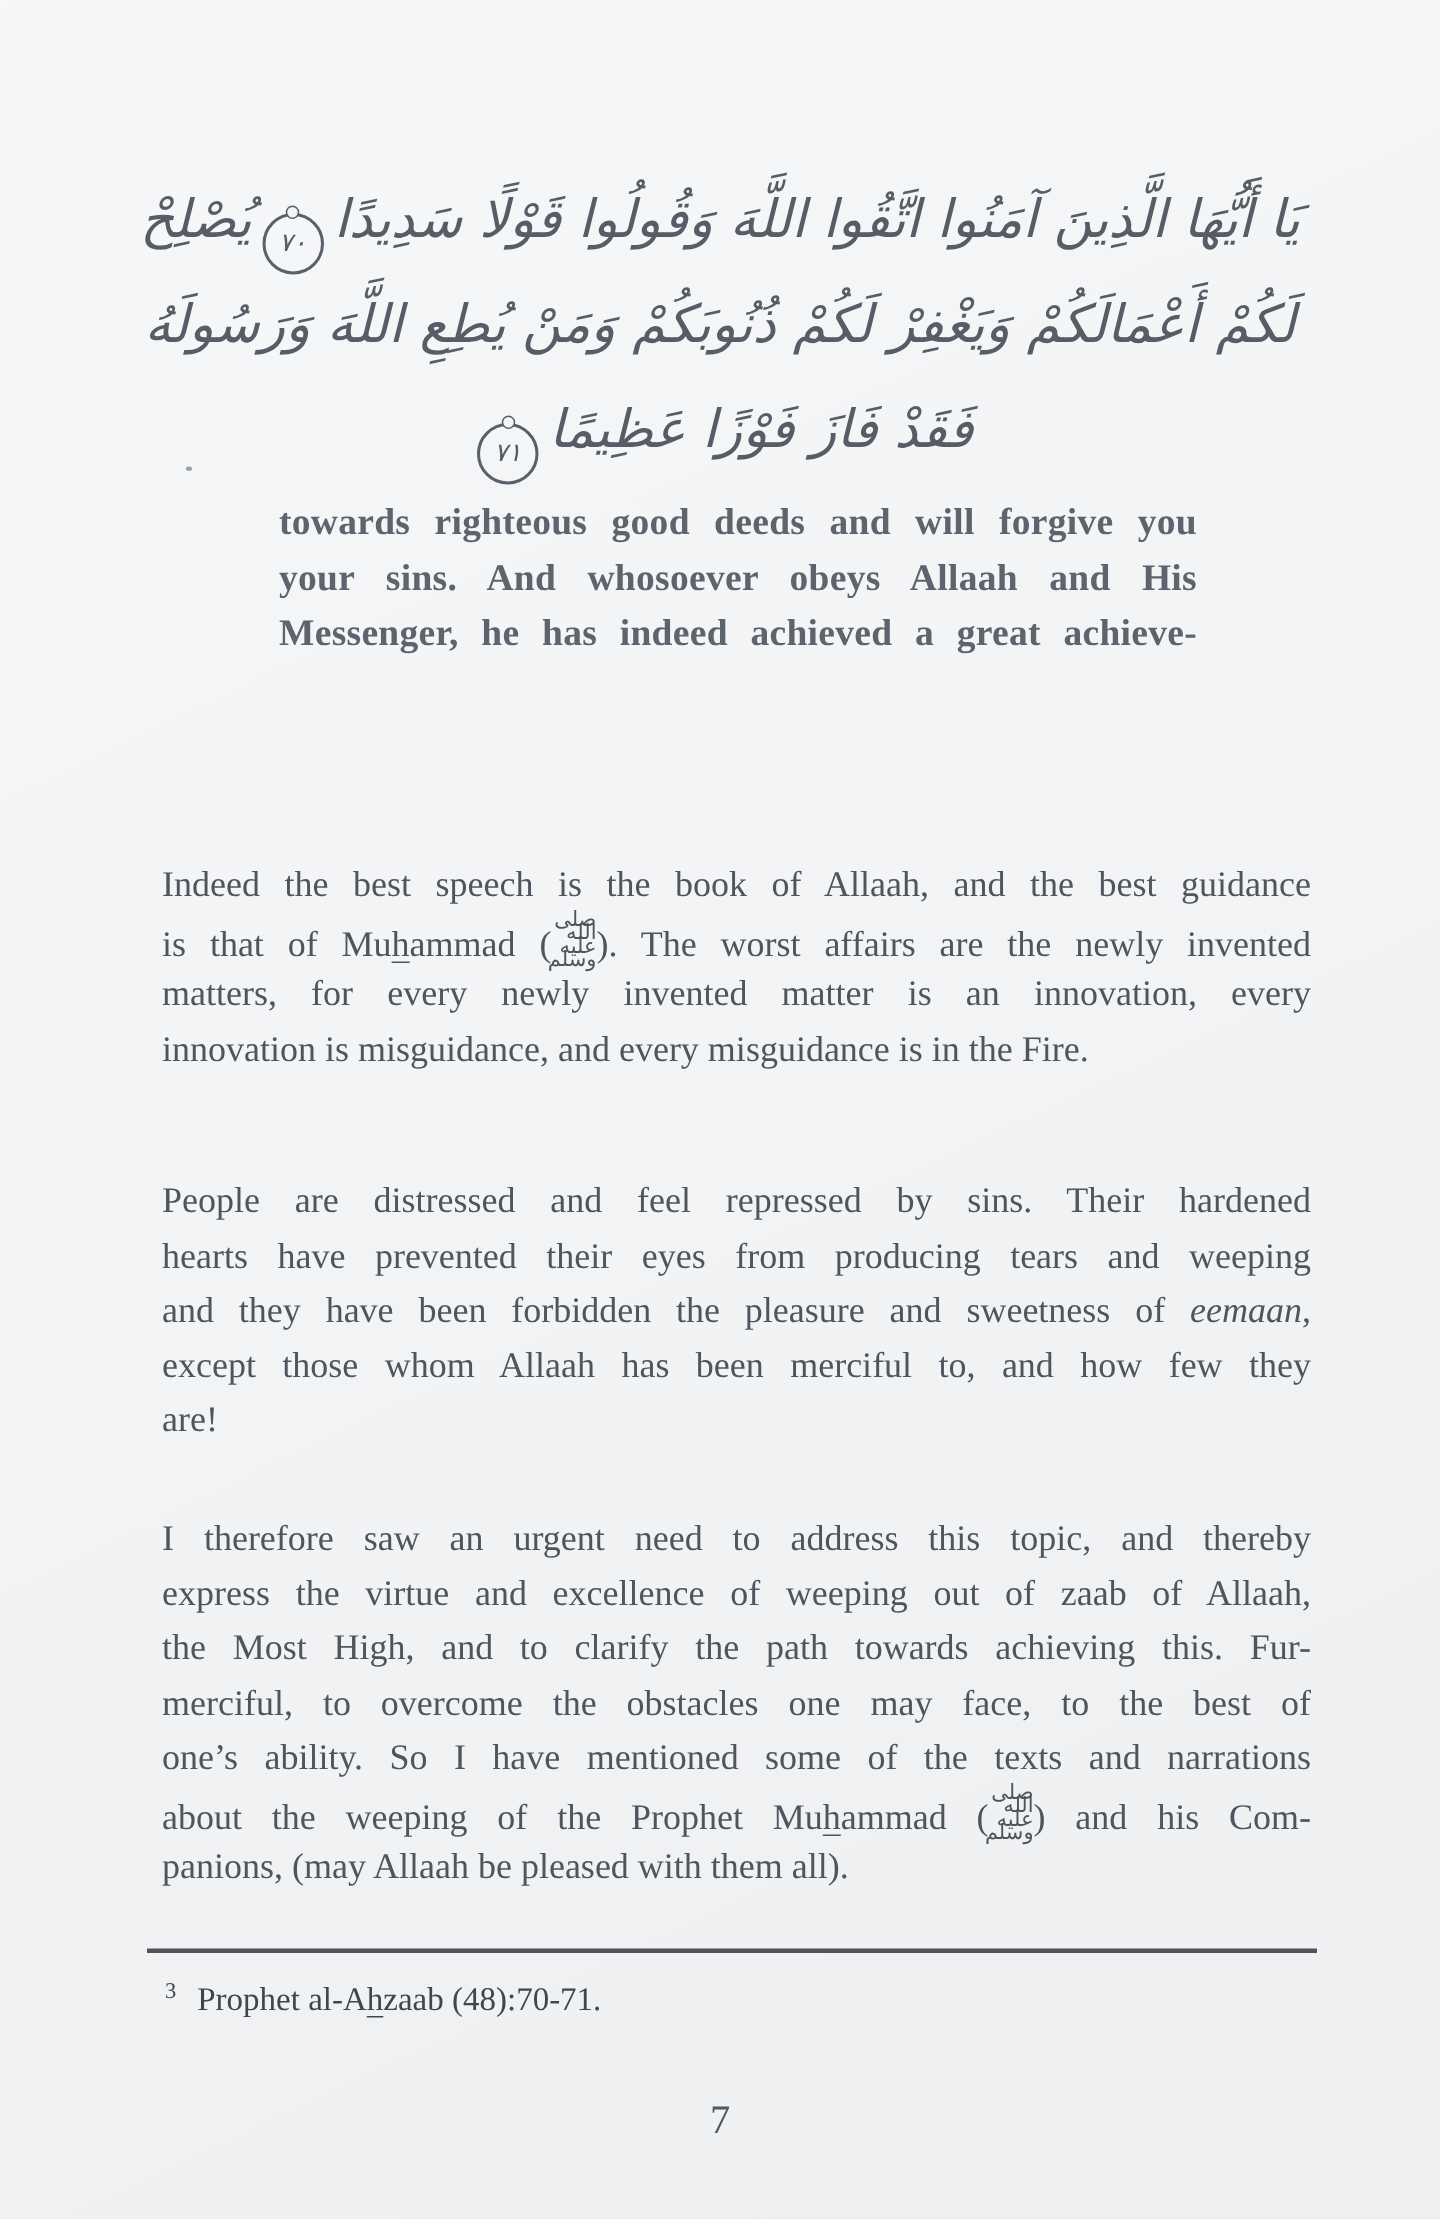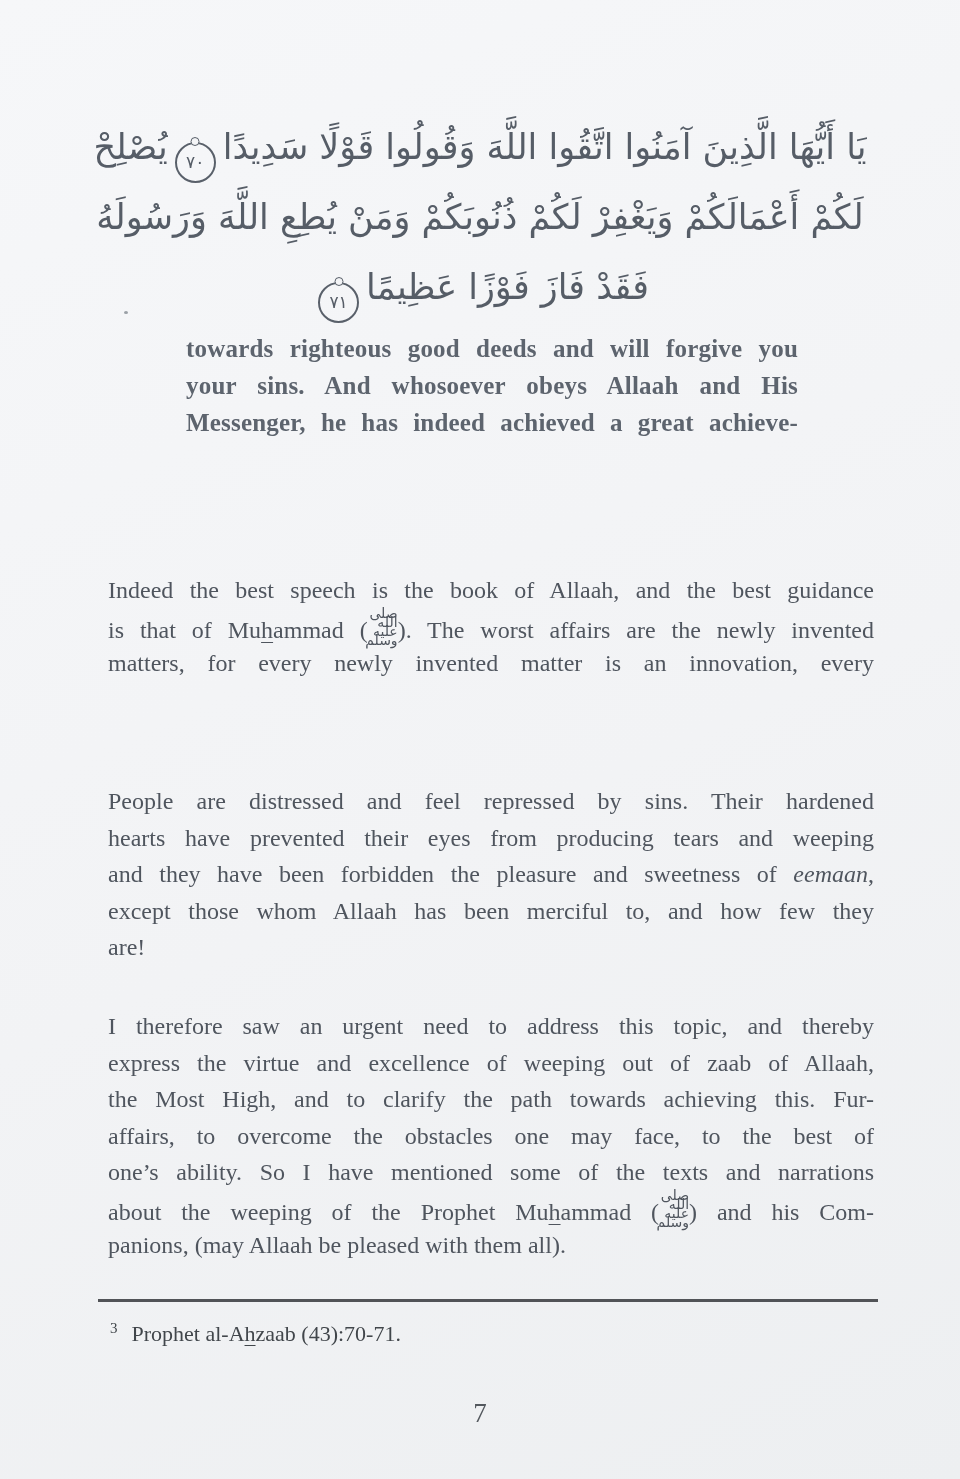--- a/index.html
+++ b/index.html
@@ -7,21 +7,21 @@
     position:relative;width:960px;height:1479px;overflow:hidden;
     background:linear-gradient(155deg,#f6f7f9 0%,#f2f3f5 55%,#edeff1 100%);
     font-family:"Liberation Serif","DejaVu Serif",serif;
   }
   
   .arabic{
     position:absolute;top:112px;left:70px;right:70px;
     direction:rtl;color:#565d67;
     font-family:"DejaVu Sans",sans-serif;font-size:35px;
   }
-  .arabic .line{white-space:nowrap;text-align:left;text-align-last:center;line-height:70px;height:70px;}
+  .arabic .line{white-space:nowrap;text-align:left;text-align-last:center;line-height:70px;height:70px;font-style:italic;}
   .ayah{
     display:inline-flex;align-items:center;justify-content:center;
     width:37px;height:37px;border:2px solid #59606a;border-radius:50%;
     font-size:17px;line-height:1;vertical-align:-9px;margin:0 7px;position:relative;background:transparent;
   }
   .ayah::before{
     content:"";position:absolute;top:-7px;left:50%;transform:translateX(-50%);
     width:7px;height:7px;border:1.5px solid #59606a;border-radius:50%;background:#f3f4f6;
   }
   
@@ -72,43 +72,44 @@
   <div class="translation justified">
       <div class="line"><span>towards righteous good deeds and will forgive you</span></div>
       <div class="line"><span>your sins. And whosoever obeys Allaah and His</span></div>
       <div class="line"><span>Messenger, he has indeed achieved a great achieve-</span></div>
     </div>
 
   <div class="para justified p1">
       <div class="line"><span>Indeed the best speech is the book of Allaah, and the best guidance</span></div>
       <div class="line"><span>is that of Mu</span><span class="u">h</span><span>ammad (</span><span class="pbuh">صلى الله عليه وسلم</span><span>). The worst affairs are the newly invented</span></div>
       <div class="line"><span>matters, for every newly invented matter is an innovation, every</span></div>
+      <div class="line last"><span>innovation is misguidance, and every misguidance is in the Fire.</span></div>
     </div>
 
   <div class="para justified p2">
       <div class="line"><span>People are distressed and feel repressed by sins. Their hardened</span></div>
       <div class="line"><span>hearts have prevented their eyes from producing tears and weeping</span></div>
       <div class="line"><span>and they have been forbidden the pleasure and sweetness of </span><span class="i">eemaan</span><span>,</span></div>
       <div class="line"><span>except those whom Allaah has been merciful to, and how few they</span></div>
       <div class="line last"><span>are!</span></div>
     </div>
 
   <div class="para justified p3">
       <div class="line"><span>I therefore saw an urgent need to address this topic, and thereby</span></div>
       <div class="line"><span>express the virtue and excellence of weeping out of zaab of Allaah,</span></div>
       <div class="line"><span>the Most High, and to clarify the path towards achieving this. Fur-</span></div>
-      <div class="line"><span>affairs, to overcome the obstacles one may face, to the best of</span></div>
+      <div class="line"><span>merciful, to overcome the obstacles one may face, to the best of</span></div>
       <div class="line"><span>one’s ability. So I have mentioned some of the texts and narrations</span></div>
       <div class="line"><span>about the weeping of the Prophet Mu</span><span class="u">h</span><span>ammad (</span><span class="pbuh">صلى الله عليه وسلم</span><span>) and his Com-</span></div>
       <div class="line last"><span>panions, (may Allaah be pleased with them all).</span></div>
     </div>
 
   <div class="rule"></div>
 
   <div class="footnote">
-      <div class="line last"><span class="fnmark">3</span><span>Prophet al-A</span><span class="u">h</span><span>zaab (43):70-71.</span></div>
+      <div class="line last"><span class="fnmark">3</span><span>Prophet al-A</span><span class="u">h</span><span>zaab (48):70-71.</span></div>
     </div>
 
   <div class="pageno">7</div>
 
   <div class="speck"></div>
 
 </div>
 
 </body></html>

